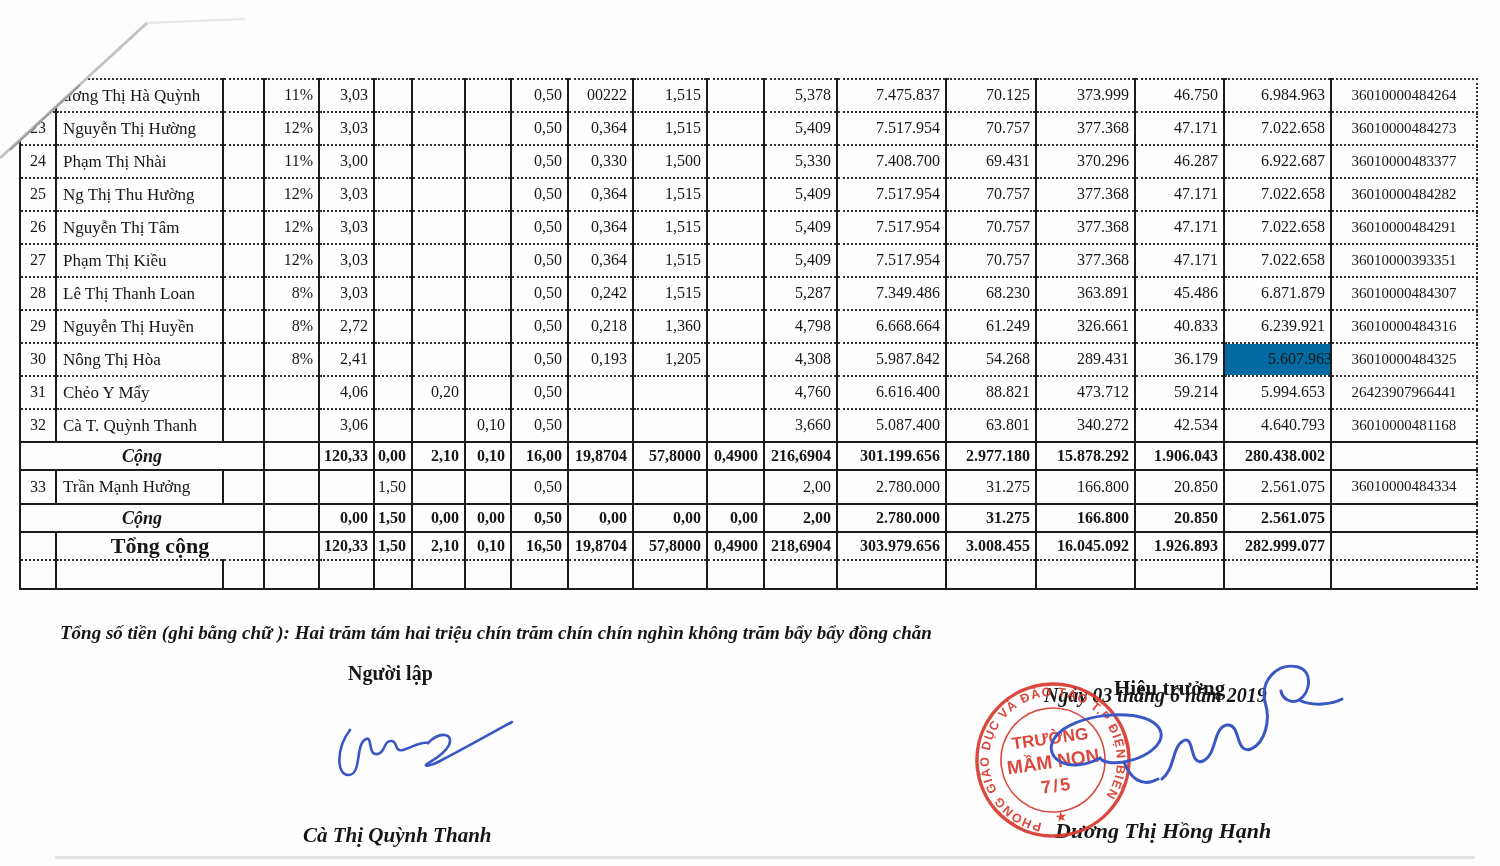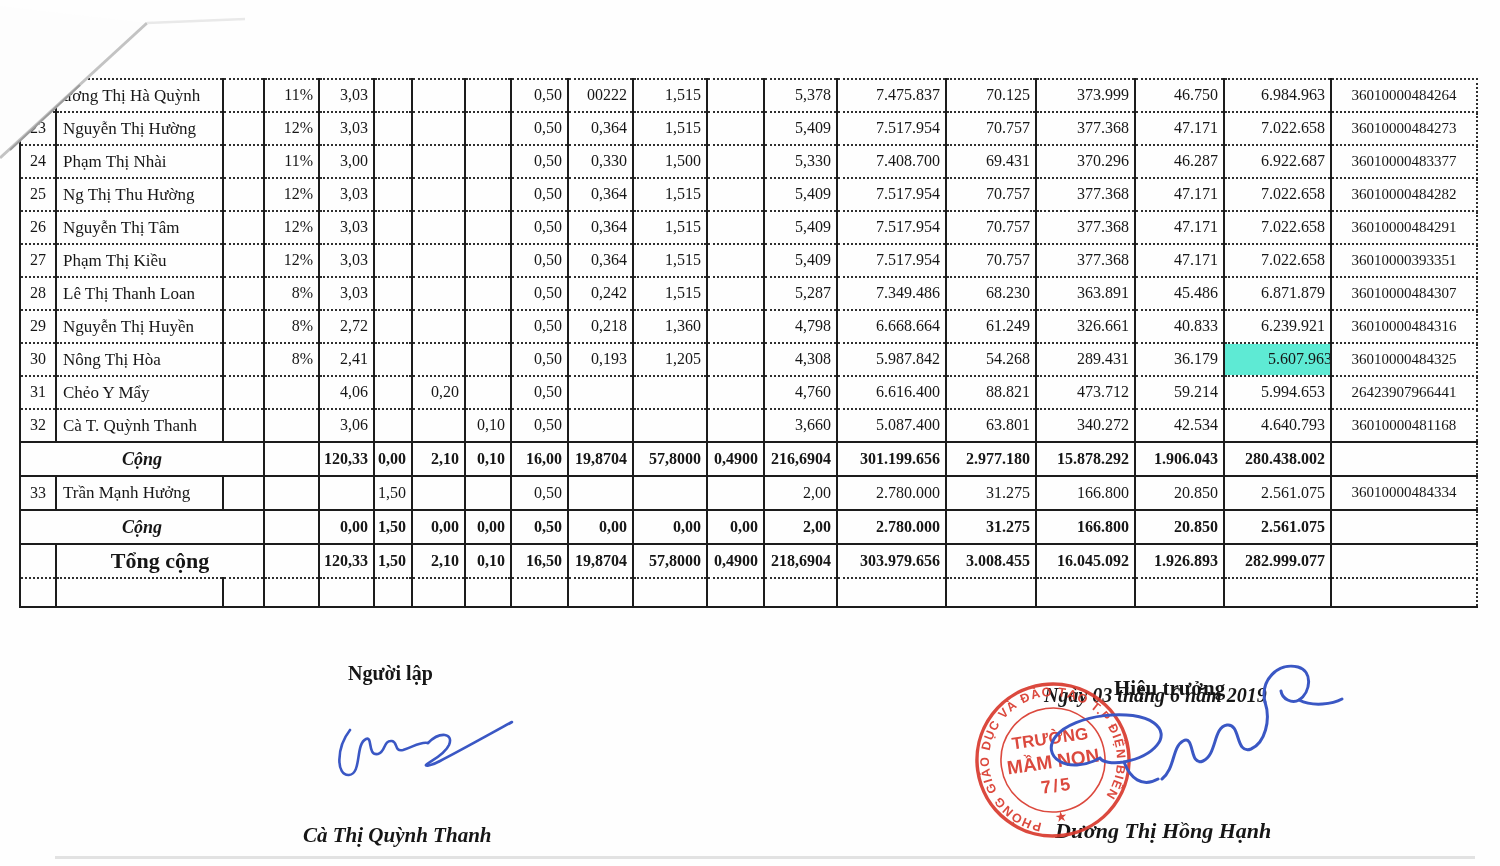--- a/index.html
+++ b/index.html
@@ -8,34 +8,34 @@
 
   
   #tbl{position:absolute;left:19px;top:78px;width:1457px;border-collapse:collapse;table-layout:fixed;}
   #tbl td{border-right:2px solid #1c1c1c;border-bottom:2px dotted #2f2f2f;
           font-size:16px;line-height:1.05;overflow:hidden;white-space:nowrap;padding:0;}
   #tbl td:first-child{border-left:2px solid #1c1c1c;}
   #tbl td:last-child{border-right:2px dotted #2f2f2f;}
   #tbl tr.rF td{border-top:2px dotted #2f2f2f;}
   #tbl tr.rF{height:43px;}
   #tbl tr.rD{height:33px;}
-  #tbl tr.rT{height:34px;}
+  #tbl tr.rT{height:28px;}
   #tbl tr.r33{height:34px;}
   #tbl tr.rE{height:29px;}
   #tbl tr.rT td, #tbl tr.r33 td{border-bottom:2px solid #1c1c1c;border-top:2px solid #1c1c1c;}
   #tbl tr.rT td{font-weight:bold;}
   #tbl tr.rG td{border-bottom:2px dotted #2f2f2f;}
   #tbl tr.rE td{border-bottom:2px solid #1c1c1c;}
   #tbl .cR{text-align:right;padding-right:5px;}
   #tbl .cL{text-align:left;padding-left:6px;font-size:17px;}
   #tbl .cC{text-align:center;}
   #tbl .acct{font-size:15px;text-align:center;}
   #tbl .lblI{font-style:italic;font-weight:bold;font-size:18px;}
   #tbl .lblB{font-weight:bold;font-size:22px;}
-  #tbl .shaded{background:#5eead4;padding-left:43px;}
+  #tbl .shaded{background:#0369a1;padding-left:43px;}
 
   
   .abs{position:absolute;}
   #words{left:60px;top:622px;width:960px;font-size:19px;font-weight:bold;font-style:italic;}
   #dateline{left:1044px;top:684px;font-size:20px;font-weight:bold;font-style:italic;}
   #preparer-title{left:348px;top:662px;font-size:20px;font-weight:bold;}
   #principal-title{left:1114px;top:676px;font-size:21px;font-weight:bold;}
   #preparer-name{left:303px;top:823px;font-size:21px;font-weight:bold;font-style:italic;}
   #principal-name{left:1055px;top:818px;font-size:22px;font-weight:bold;font-style:italic;}
   #stamp-wrap{left:968px;top:675px;width:170px;height:170px;}
@@ -399,20 +399,21 @@
           <td class="cR"></td>
           <td class="cR"></td>
           <td class="cR"></td>
           <td class="cR"></td>
           <td class="cR"></td>
           <td class="cC acct"></td>
         </tr>
       </tbody>
   </table>
 
+  <div id="words" class="abs">Tổng số tiền (ghi bằng chữ ): Hai trăm tám hai triệu chín trăm chín chín nghìn không trăm bẩy bẩy đồng chẵn</div>
 
   <div id="dateline" class="abs">Ngày 03 tháng 6 năm 2019</div>
   <div id="preparer-title" class="abs">Người lập</div>
   <div id="principal-title" class="abs">Hiệu trưởng</div>
   <div id="preparer-name" class="abs">Cà Thị Quỳnh Thanh</div>
   <div id="principal-name" class="abs">Dương Thị Hồng Hạnh</div>
 
   <div id="stamp-wrap" class="abs">
     <svg width="170" height="170" viewBox="0 0 170 170">
       <g transform="rotate(-8 85 85)" opacity="0.92">

